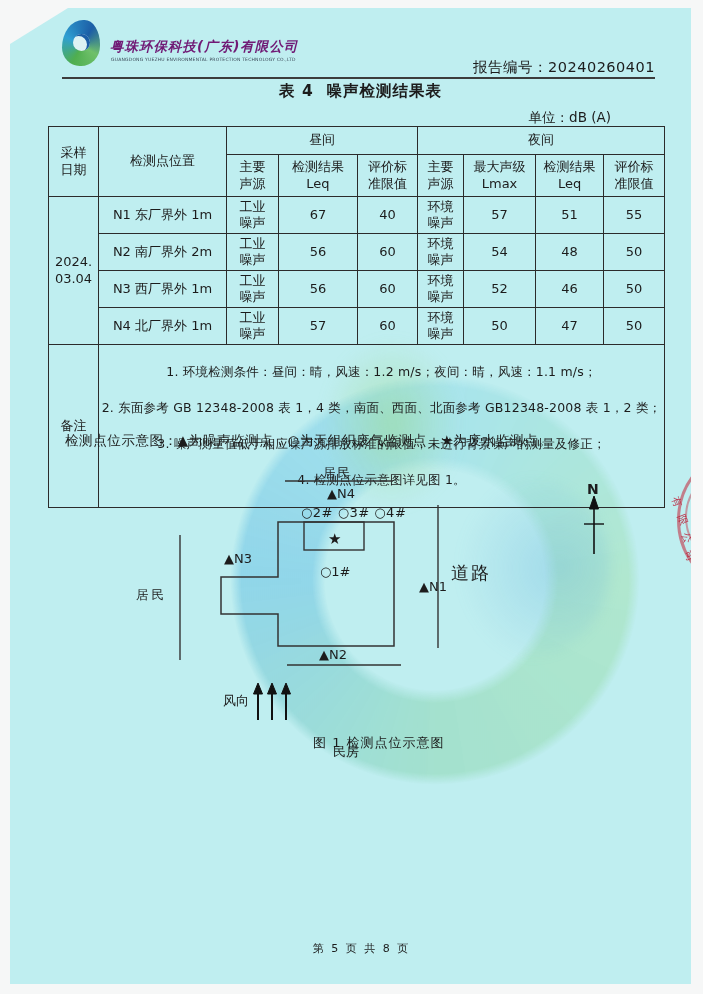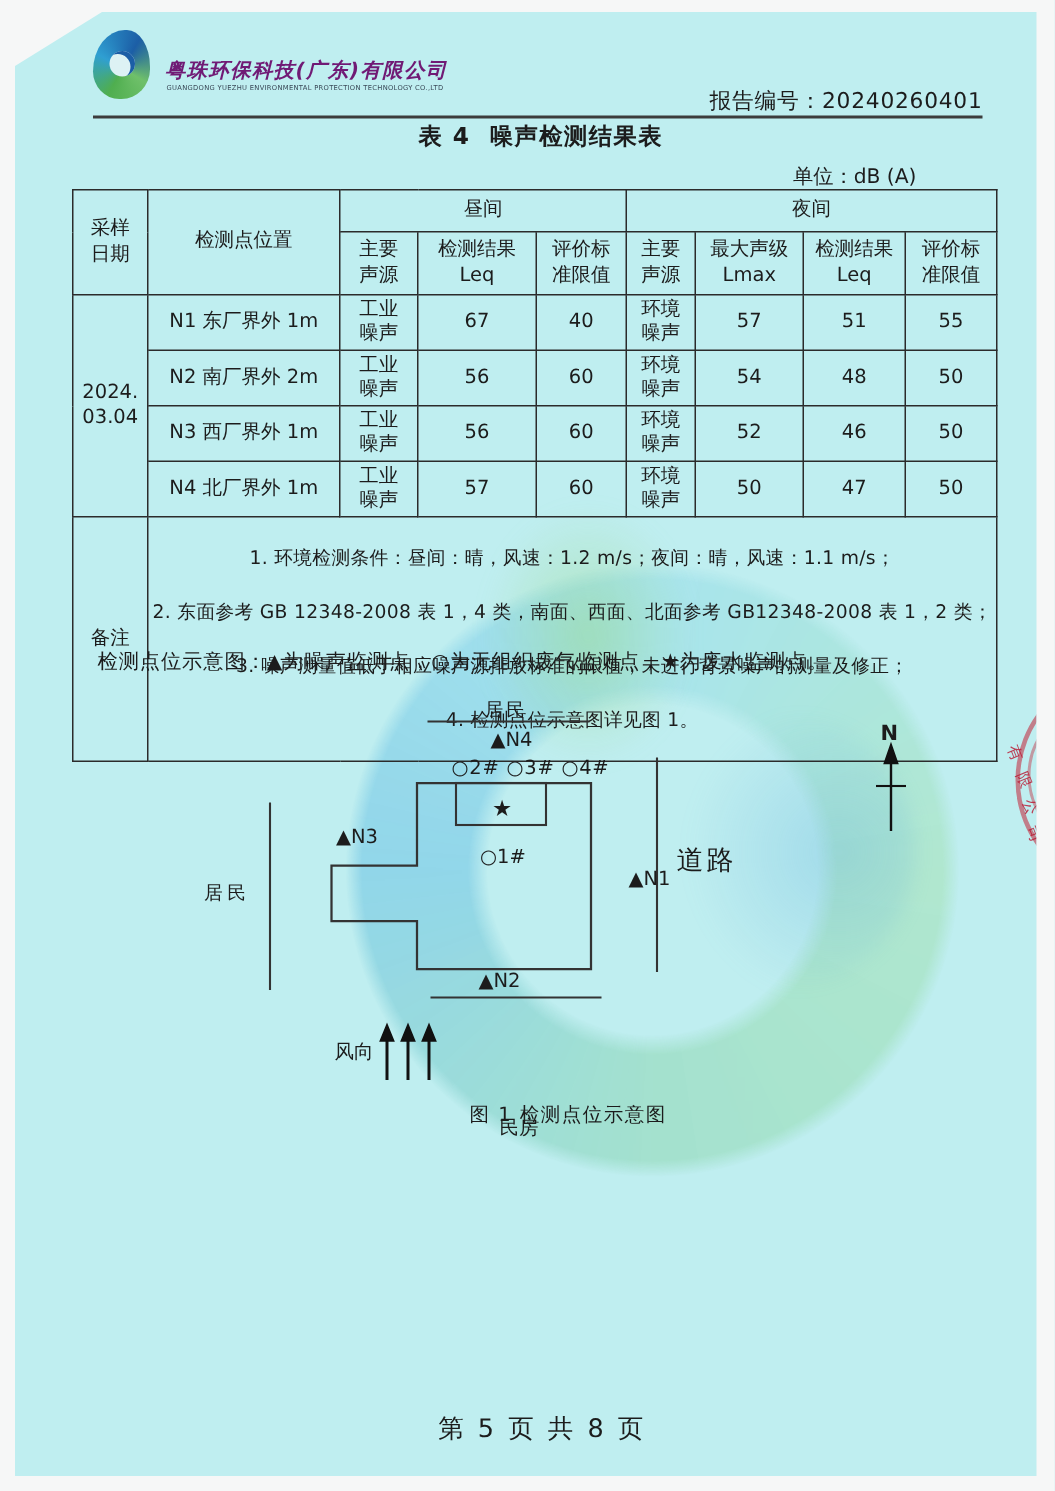--- a/index.html
+++ b/index.html
@@ -67,21 +67,21 @@
   .stamp { position:absolute; left:645px; top:443px; width:36px; height:136px; overflow:hidden; }
   .stamp-arc { position:absolute; left:22px; top:-6px; width:150px; height:150px; border-radius:50%;
      border:3px solid rgba(195,35,55,.55); }
   .stamp-arc2 { position:absolute; left:30px; top:16px; width:100px; height:100px; border-radius:50%;
      border:2px solid rgba(195,35,55,.42); }
   .stamp-ch { position:absolute; font-size:10.5px; color:rgba(185,25,50,.82); transform:rotate(68deg); }
   .sc0 { left:16px; top:44px; } .sc1 { left:22px; top:62px; }
   .sc2 { left:26px; top:80px; } .sc3 { left:29px; top:98px; }
   
   .page-number { position:absolute; left:0; top:933px; width:100%; text-align:center;
-     font-size:17px; letter-spacing:2px; padding-left:22px; }
+     font-size:11px; letter-spacing:2px; padding-left:22px; }
 </style>
 </head>
 <body>
 
 <div class="page">
 
   <div class="wm-ring"></div>
   <div class="wm-blob"></div>
   <div class="wm-blob2"></div>
   <div class="corner-fold"></div>

